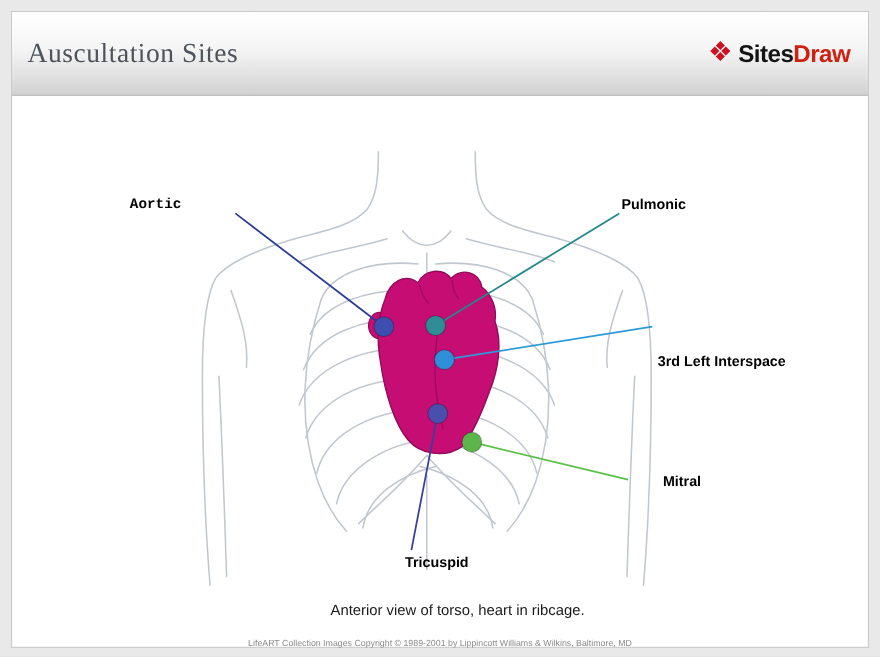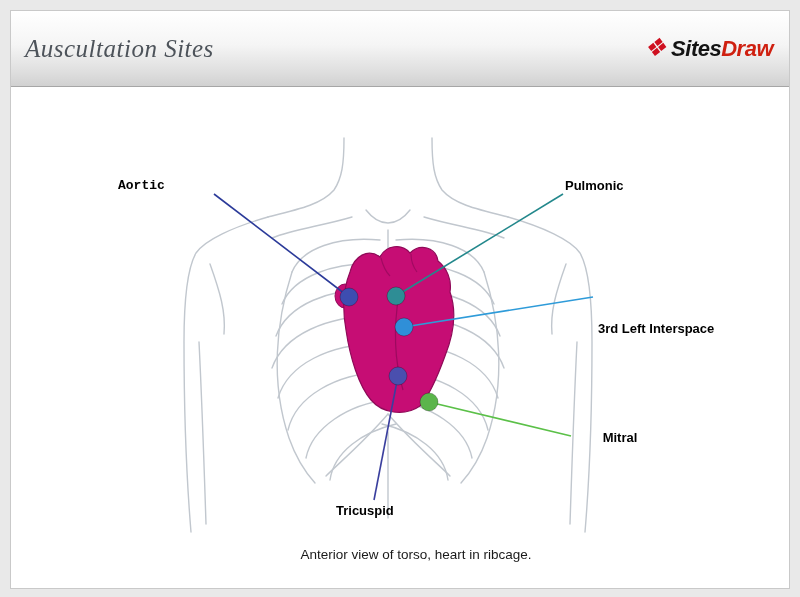--- a/index.html
+++ b/index.html
@@ -11,21 +11,20 @@
   .panel {
     position:absolute; left:10px; top:10px; right:10px; bottom:8px;
     background:#ffffff; border:1px solid #c9c9c9;
   }
   .header {
     position:absolute; top:0; left:0; right:0; height:76px;
     background:linear-gradient(180deg,#ffffff 0%,#f5f5f5 45%,#dedede 82%,#d1d1d1 100%);
     border-bottom:1px solid #a6a6a6;
     display:flex; align-items:center; justify-content:space-between;
     padding:0 16px 0 14px;
-    font-style:italic;
   }
   .title {
     font-family:"Liberation Serif", serif; font-weight:400;
     font-size:25px; color:#4d535a; letter-spacing:0.5px;
   }
   .logo { display:flex; align-items:center; gap:5px; }
   .logo-icon { color:#cf1020; font-size:25px; line-height:1; transform:translateY(-1px); }
   .logo-text { font-size:22px; font-weight:bold; letter-spacing:-0.5px; }
   .logo-smart { color:#141414; }
   .logo-draw { color:#cf2010; }
@@ -124,18 +123,19 @@
       <circle cx="429" cy="402" r="9" fill="#5BB54B" stroke="rgba(0,0,0,0.25)" stroke-width="1"></circle>
       <line x1="374" y1="500" x2="398" y2="376" stroke="#3A3F9E" stroke-width="1.6"></line>
       <circle cx="398" cy="376" r="9" fill="#4A4FAE" stroke="rgba(0,0,0,0.25)" stroke-width="1"></circle>
     </svg>
 
   <div class="abs-layer" id="labels-layer">
       <div class="site-label" style="left: 118px; top: 178px; width: 92px; text-align: left; font-family: Liberation Mono, monospace;">Aortic</div>
       <div class="site-label" style="left: 565px; top: 178px; width: 110px; text-align: left;">Pulmonic</div>
       <div class="site-label" style="left: 598px; top: 290px; width: 170px; text-align: left; margin-top: 31px;">3rd Left Interspace</div>
       <div class="site-label" style="left: 575px; top: 430px; width: 90px; text-align: center;">Mitral</div>
-      <div class="site-label" style="left: 336px; top: 503px; width: 90px; text-align: left;">Tricuspid</div>
+      <div class="site-label" style="left: 336px; top: 503px; width: 90px; text-align: right;">Tricuspid</div>
     </div>
 
   <div class="caption">Anterior view of torso, heart in ribcage.</div>
+  <div class="copyright">LifeART Collection Images Copyright © 1989-2001 by Lippincott Williams &amp; Wilkins, Baltimore, MD</div>
 
 </div>
 
 </body></html>

